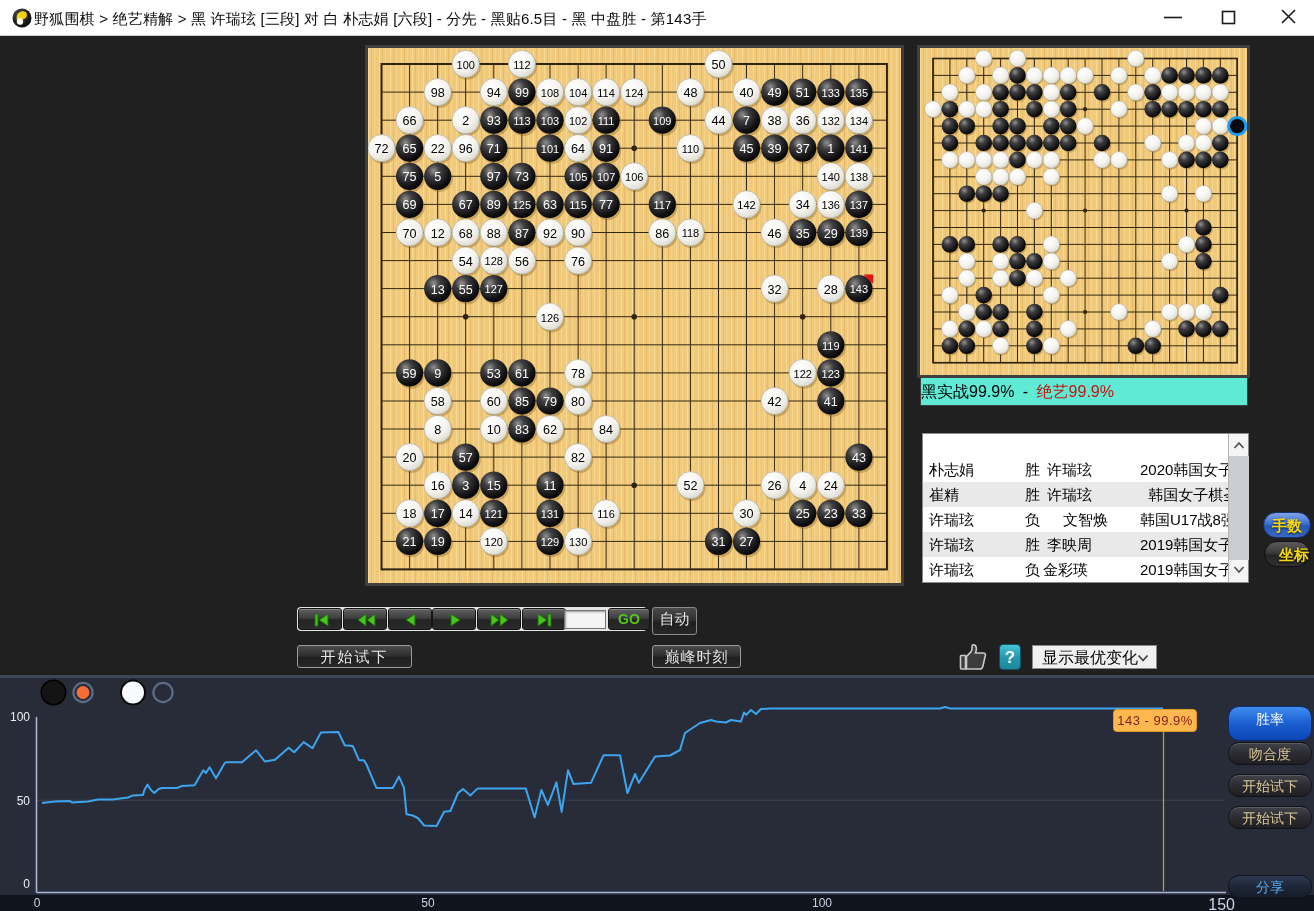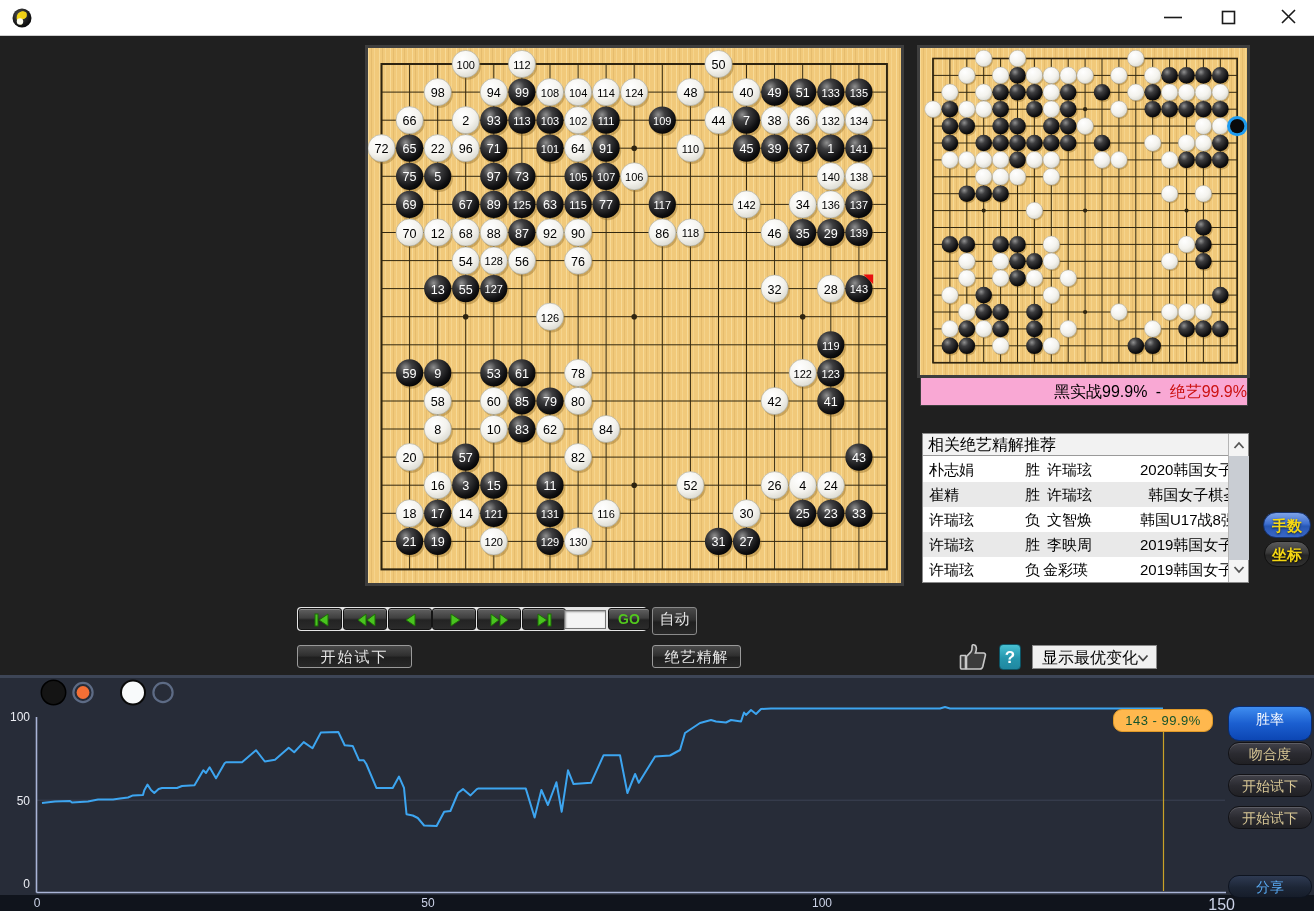--- a/index.html
+++ b/index.html
@@ -7,20 +7,21 @@
           <stop offset="0" stop-color="#5a5a5a"></stop>
           <stop offset="0.6" stop-color="#1c1c1c"></stop>
           <stop offset="1" stop-color="#000"></stop>
         </radialGradient>
       </defs>
       <circle cx="10" cy="10" r="9.5" fill="url(#lg)"></circle>
       <path d="M10 3.2a4 4 0 0 1 0 8 3.4 3.4 0 0 0 0 5.6 A7 7 0 0 1 10 3.2" fill="#f5d818"></path>
       <circle cx="8" cy="13.5" r="3.2" fill="#fcfcf0"></circle>
       <circle cx="11.5" cy="7" r="3.4" fill="#f0d015"></circle>
     </svg>
+    <div class="abs" style="left:34px;top:0;width:1100px;height:36px;line-height:37px;font-size:15px;color:#0a0a0a;letter-spacing:0.2px">野狐围棋 &gt; 绝艺精解 &gt; 黑 许瑞玹 [三段] 对 白 朴志娟 [六段] - 分先 - 黑贴6.5目 - 黑 中盘胜 - 第143手</div>
     <svg class="abs" style="left:1155px;top:0" width="159" height="36">
       <path d="M9 17.5H27" stroke="#1a1a1a" stroke-width="1.6"></path>
       <rect x="67.5" y="11.5" width="12" height="12" fill="none" stroke="#1a1a1a" stroke-width="1.6"></rect>
       <path d="M127 10L140 23M140 10L127 23" stroke="#1a1a1a" stroke-width="1.6"></path>
     </svg>
   </div>
 <div class="abs wood" style="left:365px;top:45px;width:539px;height:541px;border:3px solid #3e3e3e">
     <svg width="533" height="535" style="position:absolute;left:0;top:0">
       <defs>
         <radialGradient id="gb" cx="35%" cy="30%" r="80%">
@@ -748,39 +749,38 @@
       <circle cx="132.4" cy="299.3" r="8.3" fill="#8a6420" opacity="0.38"></circle>
       <circle cx="131.3" cy="297.8" r="8.3" fill="url(#gw)" stroke="#a8a79c" stroke-width="0.5"></circle>
       <circle cx="216.9" cy="299.3" r="8.3" fill="#8a6420" opacity="0.38"></circle>
       <circle cx="215.8" cy="297.8" r="8.3" fill="url(#gb)"></circle>
       <circle cx="233.8" cy="299.3" r="8.3" fill="#8a6420" opacity="0.38"></circle>
       <circle cx="232.7" cy="297.8" r="8.3" fill="url(#gb)"></circle>
       <circle cx="317.2" cy="78.1" r="10.2" fill="#1e9bef"></circle>
       <circle cx="317.2" cy="78.1" r="7.2" fill="#09090b"></circle>
     </svg>
   </div>
-<div class="abs" style="left:920px;top:378px;width:328px;height:28px;background:#f9a8d4;border:1px solid #3e3e3e;border-top:none;text-align:right;line-height:27px;font-size:16px;color:#000">黑实战99.9% <span style="padding:0 4px">-</span> <span style="color:#cc1111">绝艺99.9%</span></div>
+<div class="abs" style="left:920px;top:378px;width:328px;height:28px;background:#5eead4;border:1px solid #3e3e3e;border-top:none;text-align:left;line-height:27px;font-size:16px;color:#000">黑实战99.9% <span style="padding:0 4px">-</span> <span style="color:#cc1111">绝艺99.9%</span></div>
 <div class="abs" style="left:922px;top:433px;width:327px;height:150px;background:#fff;border:1px solid #8a8a8a">
-    <div class="abs" style="left:0;top:0;width:305px;height:22px;background:#f2f2f2;border-bottom:1px solid #9a9a9a;font-size:16px;color:#000;line-height:22px;padding-left:5px">相关绝艺精解推荐</div>
     <div class="abs" style="left:0;top:23px;width:305px;height:25px;background:#fff;font-size:15px;color:#000;line-height:25px;overflow:hidden;white-space:nowrap">
       <span style="position:absolute;left:6px">朴志娟</span>
       <span style="position:absolute;left:102px">胜</span>
       <span style="position:absolute;left:124px">许瑞玹</span>
       <span style="position:absolute;left:217px">2020韩国女子围</span>
     </div>
     <div class="abs" style="left:0;top:48px;width:305px;height:25px;background:#e9e9e9;font-size:15px;color:#000;line-height:25px;overflow:hidden;white-space:nowrap">
       <span style="position:absolute;left:6px">崔精</span>
       <span style="position:absolute;left:102px">胜</span>
       <span style="position:absolute;left:124px">许瑞玹</span>
       <span style="position:absolute;left:217px">&nbsp;&nbsp;韩国女子棋圣</span>
     </div>
     <div class="abs" style="left:0;top:73px;width:305px;height:25px;background:#fff;font-size:15px;color:#000;line-height:25px;overflow:hidden;white-space:nowrap">
       <span style="position:absolute;left:6px">许瑞玹</span>
       <span style="position:absolute;left:102px">负</span>
-      <span style="position:absolute;left:124px">文智焕</span>
+      <span style="position:absolute;left:140px">文智焕</span>
       <span style="position:absolute;left:217px">韩国U17战8强</span>
     </div>
     <div class="abs" style="left:0;top:98px;width:305px;height:25px;background:#e9e9e9;font-size:15px;color:#000;line-height:25px;overflow:hidden;white-space:nowrap">
       <span style="position:absolute;left:6px">许瑞玹</span>
       <span style="position:absolute;left:102px">胜</span>
       <span style="position:absolute;left:124px">李映周</span>
       <span style="position:absolute;left:217px">2019韩国女子</span>
     </div>
     <div class="abs" style="left:0;top:123px;width:305px;height:25px;background:#fff;font-size:15px;color:#000;line-height:25px;overflow:hidden;white-space:nowrap">
       <span style="position:absolute;left:6px">许瑞玹</span>
@@ -790,21 +790,21 @@
     </div>
     <div class="abs" style="left:305px;top:0;width:20px;height:148px;background:#f4f4f4;border-left:1px solid #b5b5b5">
       <div class="abs" style="left:0;top:22px;width:20px;height:104px;background:#c9cdd3"></div>
       <svg class="abs" style="left:0;top:0" width="20" height="148">
         <path d="M5.5 14l4.5-5 4.5 5" stroke="#555" stroke-width="1.8" fill="none"></path>
         <path d="M5.5 133l4.5 5 4.5-5" stroke="#555" stroke-width="1.8" fill="none"></path>
       </svg>
     </div>
   </div>
 <div class="abs" style="left:1263px;top:512px;width:48px;height:26px;border-radius:13px;background:linear-gradient(#7da3e8,#3e6fd0 45%,#2757b4 55%,#3a68c8);border:1px solid #16326e;text-align:center;line-height:25px;font-size:15px;font-weight:bold;color:#f5d712;text-shadow:0 1px 2px #123">手数</div>
-<div class="abs" style="left:1264px;top:541px;width:46px;height:26px;border-radius:13px;background:linear-gradient(#5a5a5a,#3a3a3a 45%,#262626 55%,#303030);border:1px solid #101010;text-align:center;line-height:25px;font-size:15px;font-weight:bold;color:#f5d712;text-shadow:0 1px 2px #000">坐标</div>
+<div class="abs" style="left:1264px;top:541px;width:46px;height:26px;border-radius:13px;background:linear-gradient(#5a5a5a,#3a3a3a 45%,#262626 55%,#303030);border:1px solid #101010;text-align:right;line-height:25px;font-size:15px;font-weight:bold;color:#f5d712;text-shadow:0 1px 2px #000">坐标</div>
 <div class="abs" style="left:297px;top:607px;width:350px;height:24px;background:#e5e5e5;border-radius:4px;padding:1px">
     <div class="navbtn" style="left:1px;top:1px"><svg width="44" height="22">
         <rect x="16" y="5" width="3" height="12" fill="#49c41f" stroke="#1d6d06" stroke-width="1"></rect>
         <polygon points="29,5 29,17 20,11" fill="#49c41f" stroke="#1d6d06" stroke-width="1"></polygon>
       </svg></div>
     <div class="navbtn" style="left:45.8px;top:1px"><svg width="44" height="22">
         <polygon points="22,5 22,17 14,11" fill="#49c41f" stroke="#1d6d06" stroke-width="1"></polygon>
         <polygon points="31,5 31,17 23,11" fill="#49c41f" stroke="#1d6d06" stroke-width="1"></polygon>
       </svg></div>
     <div class="navbtn" style="left:90.6px;top:1px"><svg width="44" height="22">
@@ -819,21 +819,21 @@
       </svg></div>
     <div class="navbtn" style="left:225.0px;top:1px"><svg width="44" height="22">
         <polygon points="15,5 15,17 24,11" fill="#49c41f" stroke="#1d6d06" stroke-width="1"></polygon>
         <rect x="25" y="5" width="3" height="12" fill="#49c41f" stroke="#1d6d06" stroke-width="1"></rect>
       </svg></div>
     <div class="abs" style="left:267px;top:2.5px;width:42px;height:19px;background:#f4f4f4;border:1px solid #777;box-shadow:inset 1px 1px 2px #999"></div>
     <div class="navbtn" style="left:311px;top:1px;width:42px;text-align:center;line-height:21px;font-size:14px;font-weight:bold;color:#52c81e">GO</div>
   </div>
 <div class="dbtn" style="left:652px;top:607px;width:45px;height:28px;line-height:22px">自动</div>
 <div class="dbtn" style="left:297px;top:645px;width:115px;height:23px;line-height:22px;letter-spacing:2px;border-color:#9a9a9a">开始试下</div>
-<div class="dbtn" style="left:652px;top:645px;width:89px;height:23px;line-height:22px;letter-spacing:1px;border-color:#9a9a9a">绝艺精解</div>
+<div class="dbtn" style="left:652px;top:645px;width:89px;height:23px;line-height:22px;letter-spacing:1px;border-color:#9a9a9a">巅峰时刻</div>
 <div class="abs" style="left:958px;top:643px"><svg width="30" height="28" viewBox="0 0 30 28">
       <path d="M3 12.5h4.5V26H3.8a1.3 1.3 0 0 1-1.3-1.3V13z" fill="#3c3c3c" stroke="#c9c9c9" stroke-width="1.6"></path>
       <path d="M8.5 13.5l4.2-4.4c.8-.9 1.1-1.6 1.2-2.9l.2-3.1c0-1 .8-1.6 1.7-1.3 1.5.4 2.6 1.9 2.6 3.8 0 1.5-.4 3-1 4.4h8.2c1.2 0 2.1 1.1 1.8 2.3l-2.6 11.2c-.4 1.5-1.1 2.5-2.8 2.5H8.5z" fill="#3c3c3c" stroke="#c9c9c9" stroke-width="1.6"></path>
     </svg></div>
 <div class="abs" style="left:999px;top:644px;width:22px;height:26px;background:linear-gradient(#49c2d4,#2596ad 55%,#1f87a0);border:1px solid #0d5566;border-radius:4px;text-align:center;line-height:25px;font-size:17px;font-weight:bold;color:#fff">?</div>
 <div class="abs" style="left:1032px;top:645px;width:125px;height:24px;background:#f0f0f0;border:1px solid #8a8a8a;font-size:16px;color:#000;line-height:23px;padding-left:9px">显示最优变化<svg style="position:absolute;right:7px;top:8px" width="12" height="9">
       <path d="M1.5 1.5l4.5 5 4.5-5" stroke="#444" stroke-width="1.8" fill="none"></path>
     </svg></div>
 <div class="abs" style="left:0;top:675px;width:1314px;height:236px;background:#272c38">
     <div class="abs" style="left:0;top:0;width:1314px;height:3px;background:#3d4556"></div>
@@ -852,17 +852,17 @@
     <circle cx="97" cy="13.5" r="12" fill="#f8fafb" stroke="#0a0a0a" stroke-width="2"></circle>
     <circle cx="127" cy="13.5" r="9.6" fill="none" stroke="#5d6b85" stroke-width="2.2"></circle>
   </svg>
 <div class="abs" style="left:0;top:710px;width:30px;text-align:right;font-size:12px;color:#eceef4">100</div>
 <div class="abs" style="left:0;top:794px;width:30px;text-align:right;font-size:12px;color:#eceef4">50</div>
 <div class="abs" style="left:0;top:877px;width:30px;text-align:right;font-size:12px;color:#eceef4">0</div>
 <div class="abs" style="left:17px;top:896px;width:40px;text-align:center;font-size:12px;color:#ccd3e8">0</div>
 <div class="abs" style="left:408px;top:896px;width:40px;text-align:center;font-size:12px;color:#ccd3e8">50</div>
 <div class="abs" style="left:802px;top:896px;width:40px;text-align:center;font-size:12px;color:#ccd3e8">100</div>
 <div class="abs" style="left:1195px;top:896px;width:40px;text-align:right;font-size:16px;color:#ccd3e8">150</div>
-<div class="abs" style="left:1113px;top:709px;width:100px;height:23px;background:#ffb84e;border:1px solid #e09a28;border-radius:9px;text-align:center;line-height:21px;font-size:13px;letter-spacing:0.5px;color:#14532d">143 - 99.9%</div>
+<div class="abs" style="left:1113px;top:709px;width:84px;height:23px;background:#ffb84e;border:1px solid #e09a28;border-radius:4px;text-align:center;line-height:21px;font-size:13px;letter-spacing:0.5px;color:#7f1d1d">143 - 99.9%</div>
 <div class="rbtn" style="top:706px;height:35px;line-height:24px;background:linear-gradient(#3f8df0,#1b5fd0 50%,#0c46b4);border:1px solid #0a2c6e;color:#fff">胜率</div>
 <div class="rbtn dark-r" style="top:742px">吻合度</div>
 <div class="rbtn dark-r" style="top:774px">开始试下</div>
 <div class="rbtn dark-r" style="top:806px">开始试下</div>
 <div class="rbtn" style="top:875px;background:linear-gradient(#2e3a52,#1d2636 55%,#161d2a);border:1px solid #0e1420;color:#58a8f0">分享</div>
 </body></html>

